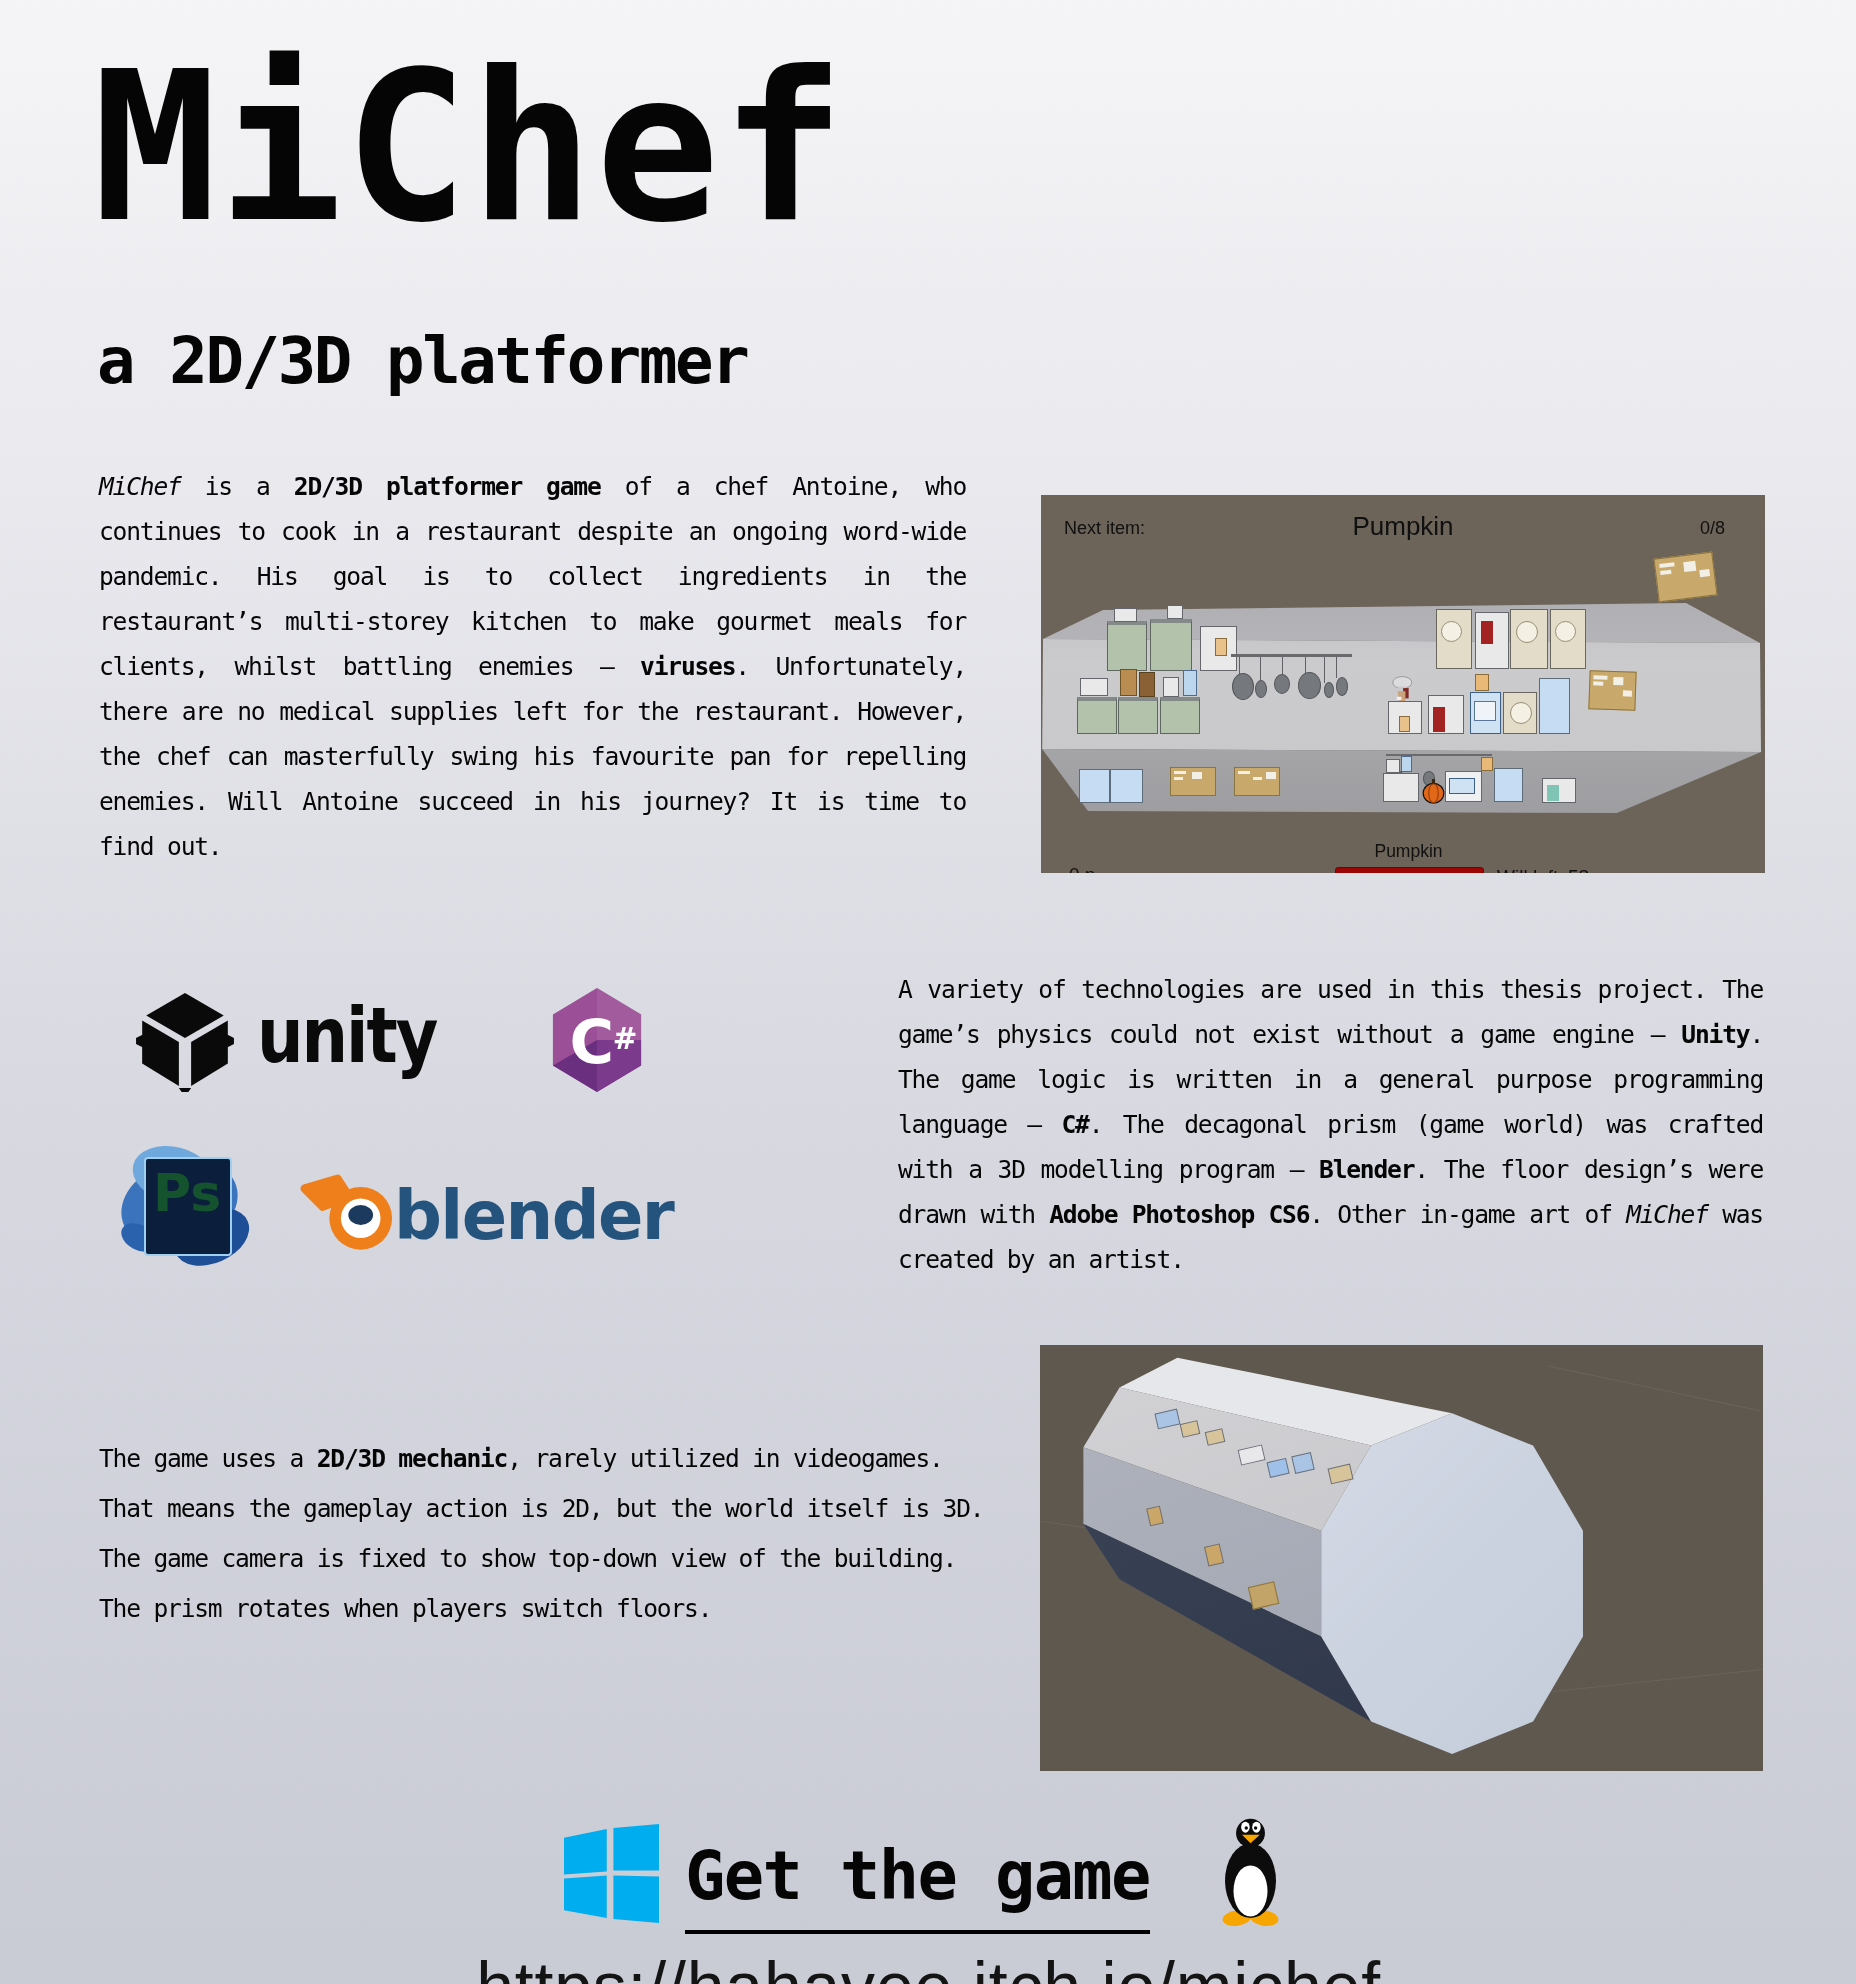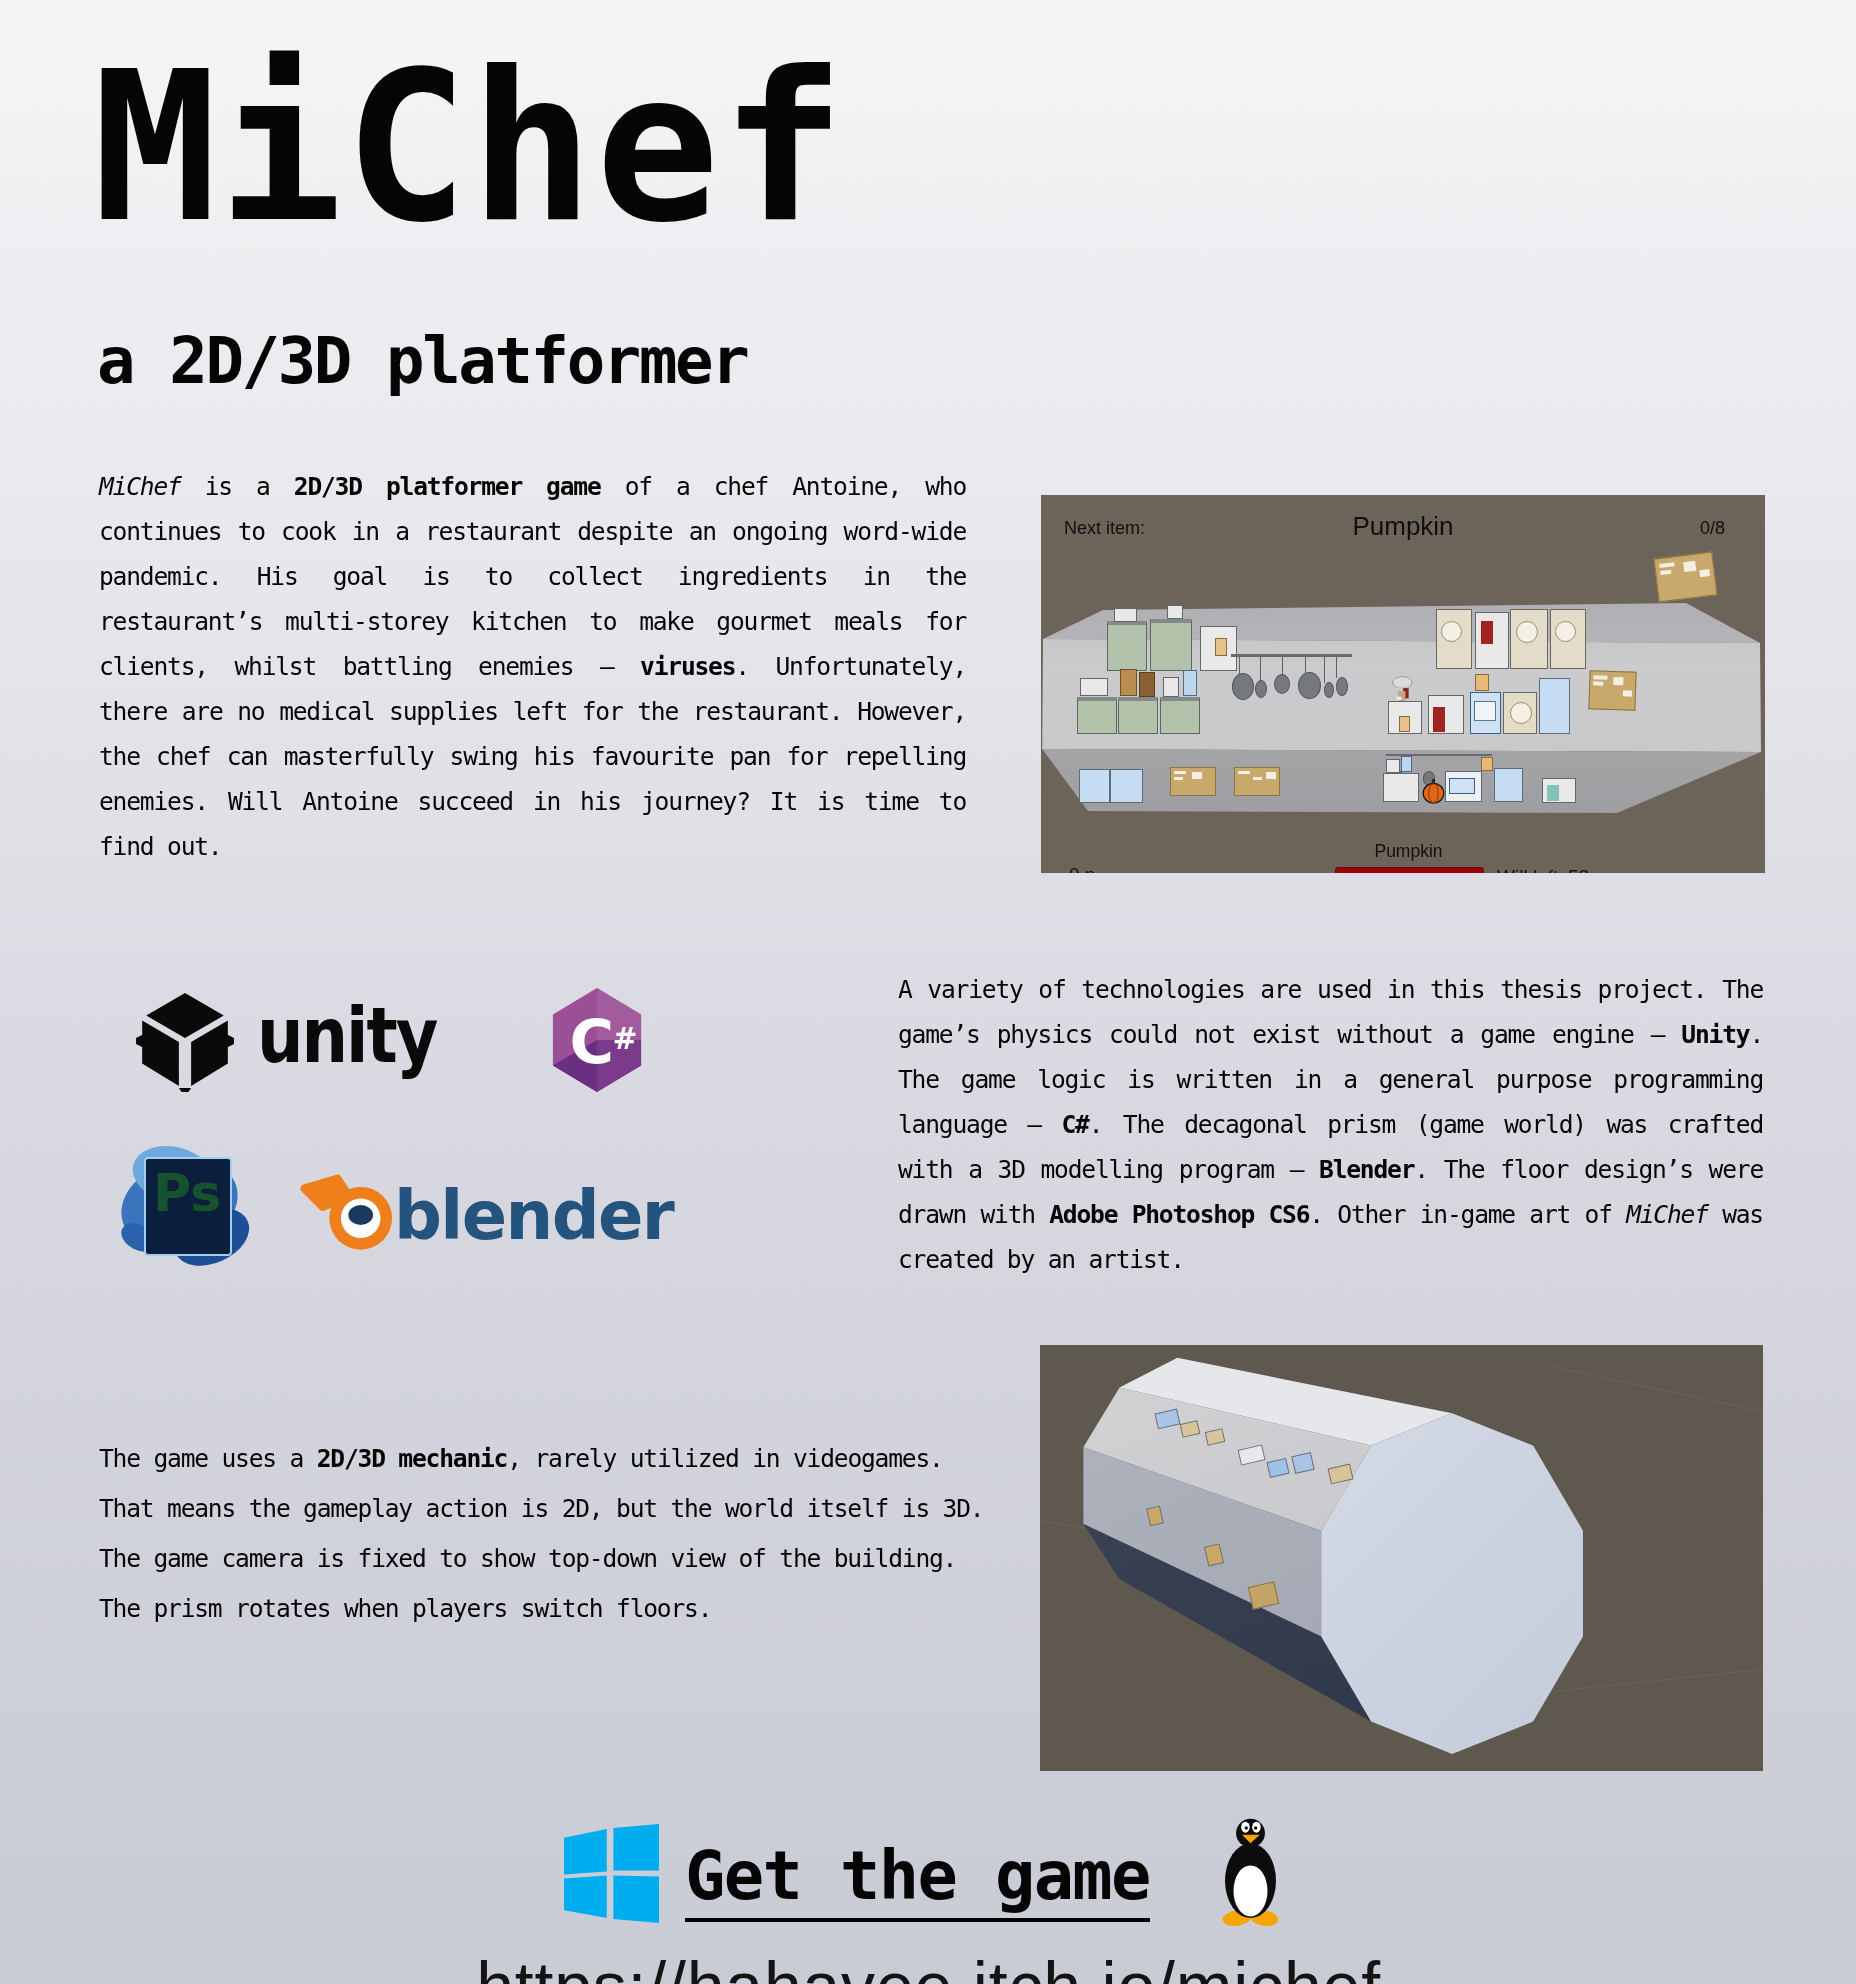--- a/index.html
+++ b/index.html
@@ -48,21 +48,21 @@
   .pv-cap{clip-path:polygon(57% 16%,68.2% 23.6%,75.1% 43.6%,75.1% 68.4%,68.2% 88.4%,57% 96%,45.8% 88.4%,38.9% 68.4%,38.9% 43.6%,45.8% 23.6%);
           background:linear-gradient(135deg,#dde2ec 0%,#ccd3e0 55%,#bfc7d6 100%);}
   .pv-spr{position:absolute;transform:rotate(-13deg);border:0.8px solid #6a6f7a;}
   .gridline{position:absolute;background:rgba(255,255,255,0.07);}
 
   
   .unity-text{font-family:"DejaVu Sans",sans-serif;font-weight:bold;font-size:77px;letter-spacing:-2.4px;
               transform:scaleX(0.85);transform-origin:left top;color:#0a0a0a;}
   .blender-text{font-family:"DejaVu Sans",sans-serif;font-weight:bold;font-size:67px;letter-spacing:-1.6px;color:#24547d;}
   .winlogo div{position:absolute;background:#00adef;}
-  .getgame{font-size:67px;letter-spacing:-1.6px;border-bottom:4.8px solid #000;padding-bottom:3px;}
+  .getgame{font-size:67px;letter-spacing:-1.6px;border-bottom:4.8px solid #000;padding-bottom:15px;}
   .url{width:100%;text-align:center;font-size:68px;color:#141414;letter-spacing:0.8px;}
 </style>
 </head>
 <body>
 
 <h1 class="abs pxb" style="left:93px;top:28px;font-size:206px;letter-spacing:1.6px;margin:0;font-weight:bold;">MiChef</h1>
 <div class="abs pxb" style="left:97px;top:324px;font-size:64px;letter-spacing:-2.4px;">a 2D/3D platformer</div>
 
 <p class="abs px body-par just" style="left:99px;top:464px;width:867px;"><span class="it">MiChef</span><span> is a </span><b>2D/3D platformer game</b><span> of a chef Antoine, who continues to cook in a restaurant despite an ongoing word-wide pandemic. His goal is to collect ingredients in the restaurant’s multi-storey kitchen to make gourmet meals for clients, whilst battling enemies – </span><b>viruses</b><span>. Unfortunately, there are no medical supplies left for the restaurant. However, the chef can masterfully swing his favourite pan for repelling enemies. Will Antoine succeed in his journey? It is time to find out.</span></p>
 

